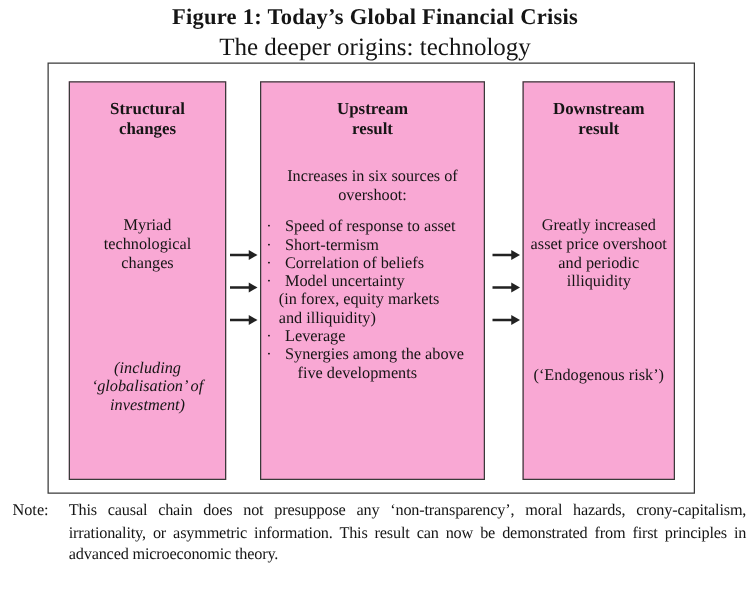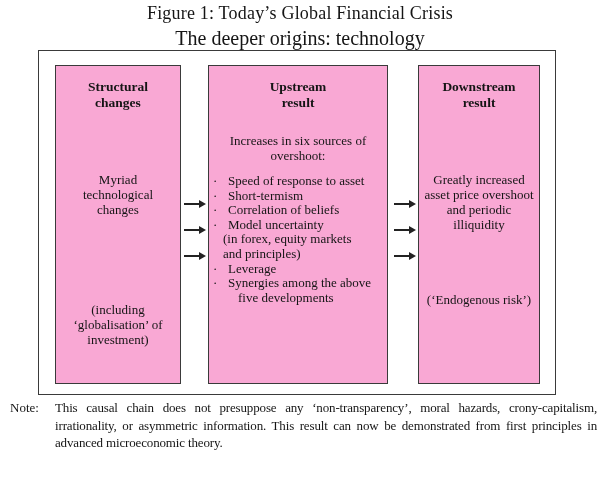--- a/index.html
+++ b/index.html
@@ -10,21 +10,21 @@
     background: #ffffff;
     color: #151515;
     font-family: "Liberation Serif", "DejaVu Serif", serif;
     overflow: hidden;
   }
   .fig-title {
     position: absolute;
     top: 3px; left: 0; right: 0;
     text-align: center;
     font-size: 18px;
-    font-weight: normal;
+    font-weight: bold;
     letter-spacing: 0.2px;
   }
   .fig-subtitle {
     position: absolute;
     top: 27px; left: 0; right: 0;
     text-align: center;
     font-size: 20px;
   }
   .outer-frame {
     position: absolute;
@@ -59,21 +59,21 @@
 
   .body-text {
     position: absolute;
     left: 0; right: 0;
     text-align: center;
     font-size: 13px;
     line-height: 15px;
   }
   .body-text .bwrap { margin: 0 auto; }
   .structural-body1 { top: 106px; text-align: center; } .structural-body1 .bwrap { width: 96px; }
-  .structural-body2 { top: 236px; } .structural-body2 .bwrap { width: 104px; }
+  .structural-body2 { top: 220px; font-style: italic; } .structural-body2 .bwrap { width: 104px; }
   .downstream-body1 { top: 106px; } .downstream-body1 .bwrap { width: 114px; }
   .downstream-body2 { top: 226px; } .downstream-body2 .bwrap { width: 116px; }
 
   .upstream-intro { top: 67px; } .upstream-intro .bwrap { width: 162px; }
   .upstream-list {
     position: absolute;
     top: 108px; left: 2px; right: 2px;
     font-size: 13px;
     line-height: 14.6px;
   }
@@ -152,21 +152,21 @@
         <span class="t">Correlation of beliefs</span>
       </div>
       <div class="li">
         <span class="b">·</span>
         <span class="t">Model uncertainty</span>
       </div>
       <div class="li s1">
         <span class="t">(in forex, equity markets</span>
       </div>
       <div class="li s1">
-        <span class="t">and principles)</span>
+        <span class="t">and illiquidity)</span>
       </div>
       <div class="li">
         <span class="b">·</span>
         <span class="t">Leverage</span>
       </div>
       <div class="li">
         <span class="b">·</span>
         <span class="t">Synergies among the above</span>
       </div>
       <div class="li s2">

